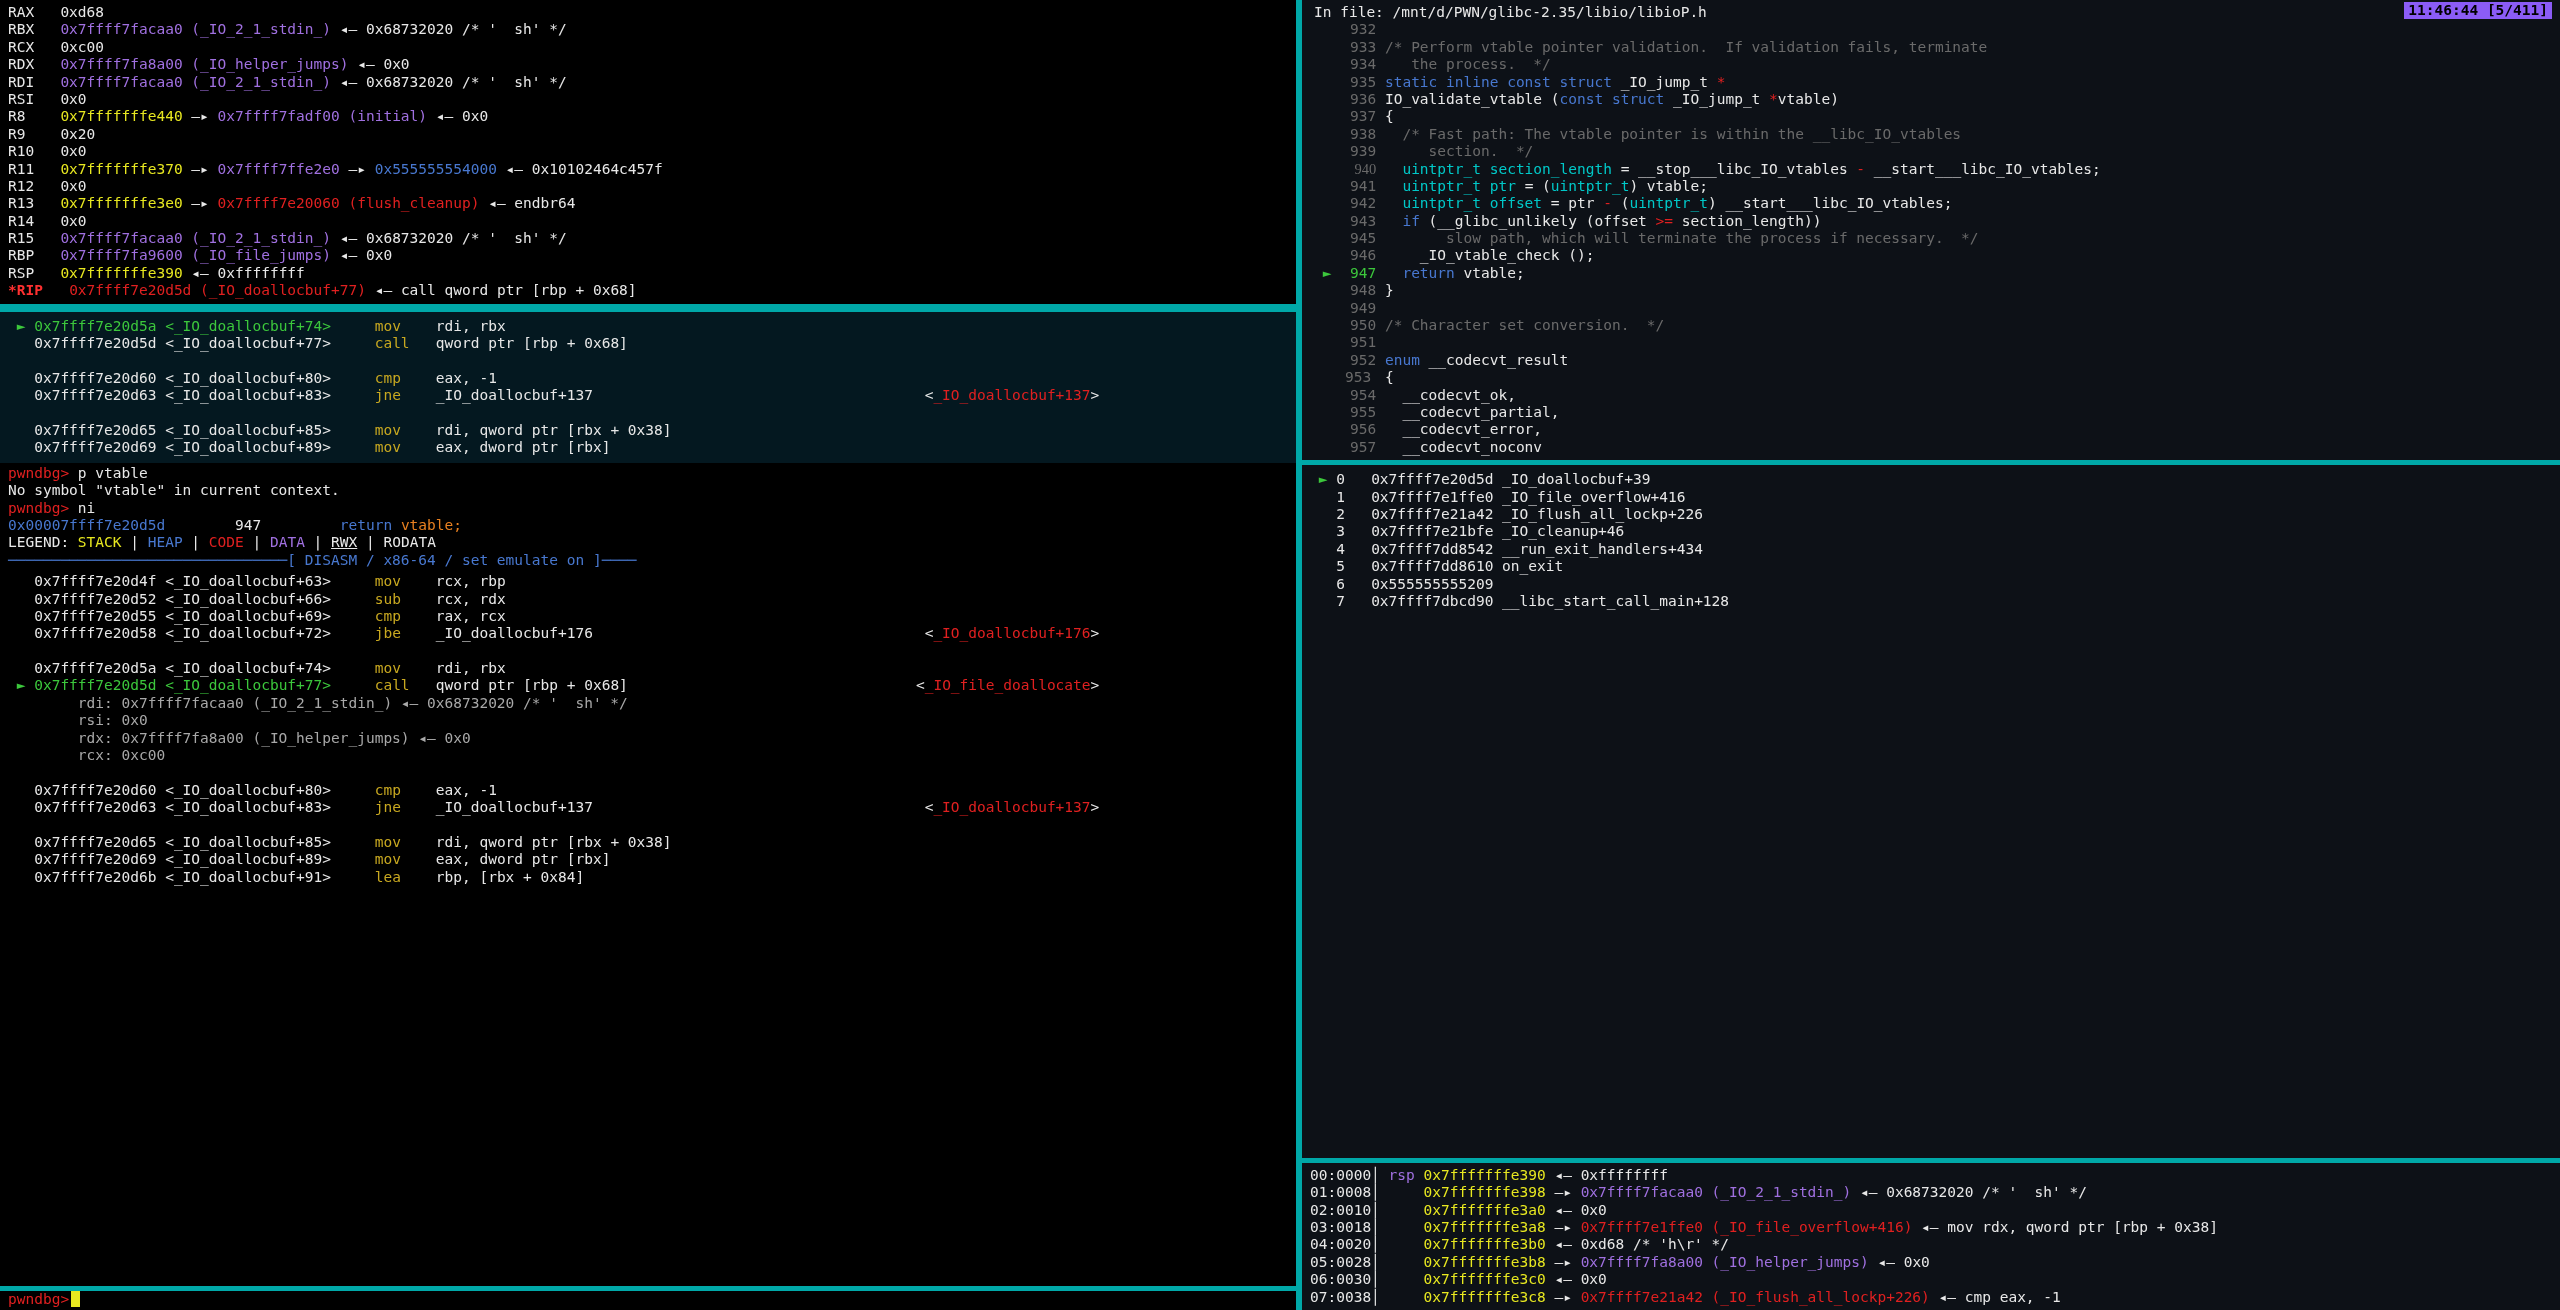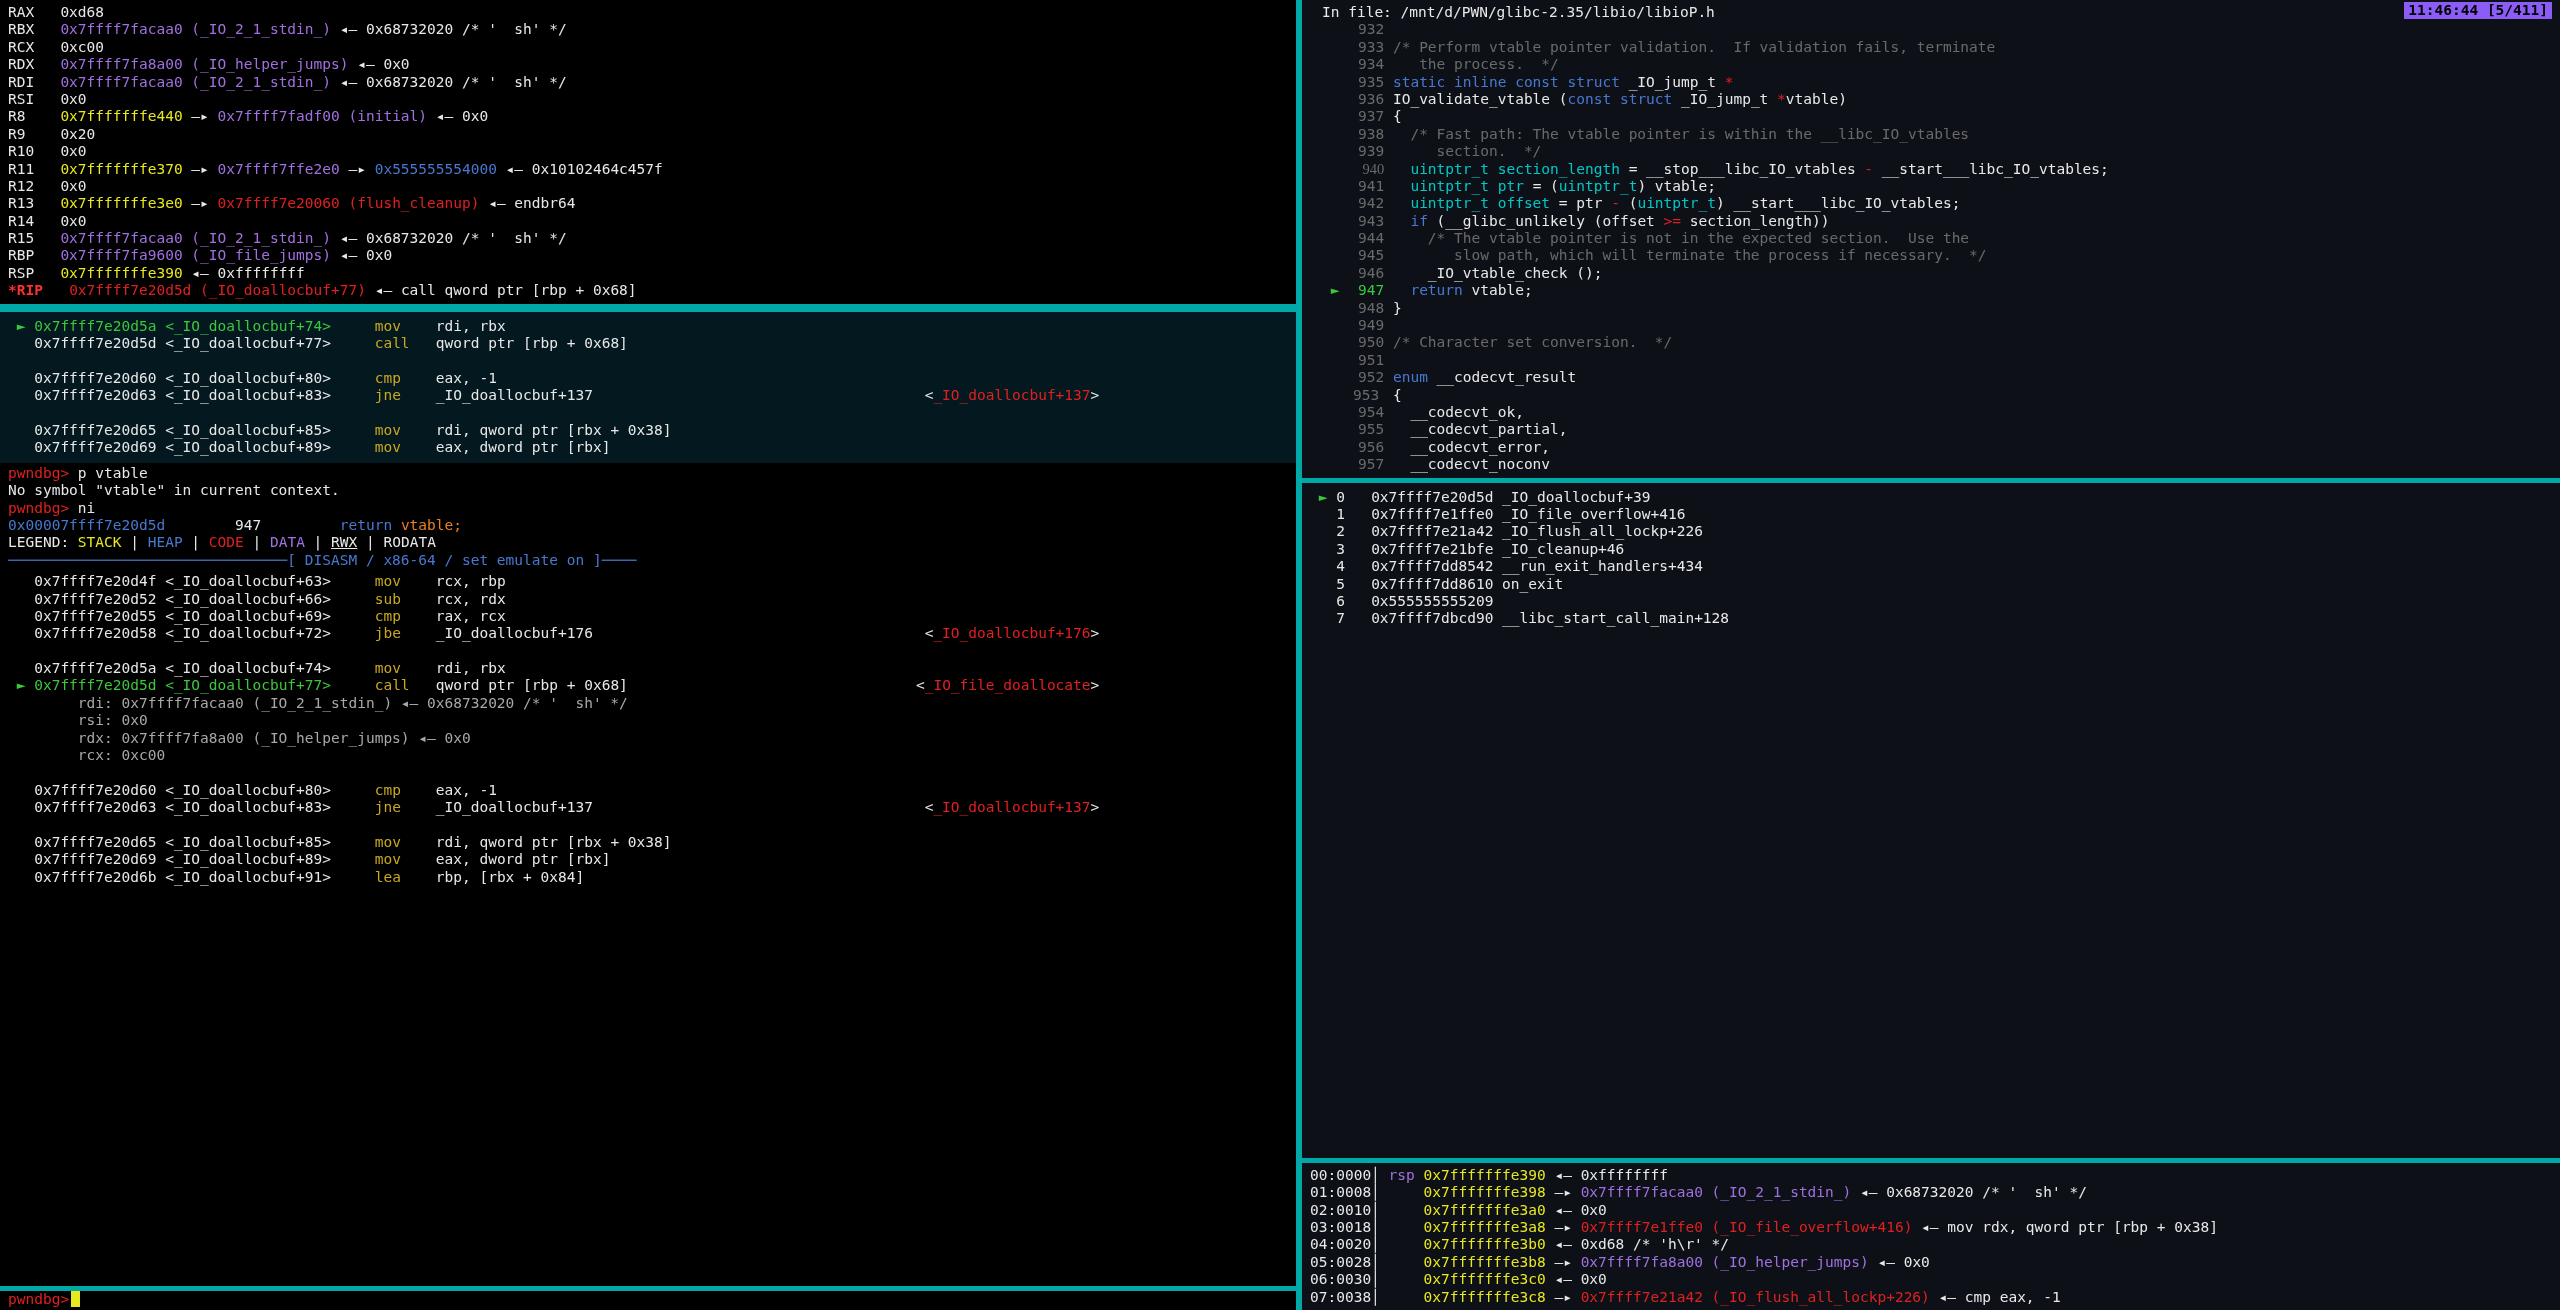--- a/index.html
+++ b/index.html
@@ -36,21 +36,21 @@
 #cli { background:#000; padding:2px 8px; }
 #disasm-bot { background:#000; padding:2px 8px; flex:1; overflow:hidden; }
 #prompt2 { background:#000; padding:0 8px 2px 8px; display:flex; align-items:center; }
 #cursor { display:inline-block; width:9px; height:16px; background:#e8e820; margin-left:2px; }
 
 #time-badge {
   position:absolute; top:2px; right:8px;
   background:#8b5cf6; color:#000; padding:0 4px;
   font-weight:bold;
 }
-#source { padding:4px 8px 4px 20px; }
+#source { padding:4px 8px 4px 12px; }
 #src-sep { height:5px; background:#00a8a8; }
 #backtrace { padding:6px 8px; flex:0 0 auto; }
 #spacer { flex:1; }
 #st-sep { height:5px; background:#00a8a8; }
 #stack { padding:4px 8px; }
 </style>
 </head>
 <body>
 
 <div id="root">
@@ -129,21 +129,20 @@
         <div class="row"><span>   </span><span class="c-dim" style="display: inline-block; width: 36px; text-align: right;">934</span><span> </span><span class="c-dim">   the process.  */</span></div>
         <div class="row"><span>   </span><span class="c-dim" style="display: inline-block; width: 36px; text-align: right;">935</span><span> </span><span class="c-blue">static inline const struct </span><span class="c-white">_IO_jump_t </span><span class="c-red">*</span></div>
         <div class="row"><span>   </span><span class="c-dim" style="display: inline-block; width: 36px; text-align: right;">936</span><span> </span><span class="c-white">IO_validate_vtable </span><span class="c-white">(</span><span class="c-blue">const struct </span><span class="c-white">_IO_jump_t </span><span class="c-red">*</span><span class="c-white">vtable)</span></div>
         <div class="row"><span>   </span><span class="c-dim" style="display: inline-block; width: 36px; text-align: right;">937</span><span> </span><span class="c-white">{</span></div>
         <div class="row"><span>   </span><span class="c-dim" style="display: inline-block; width: 36px; text-align: right;">938</span><span> </span><span class="c-dim">  /* Fast path: The vtable pointer is within the __libc_IO_vtables</span></div>
         <div class="row"><span>   </span><span class="c-dim" style="display: inline-block; width: 36px; text-align: right;">939</span><span> </span><span class="c-dim">     section.  */</span></div>
         <div class="row"><span>   </span><span class="c-dim" style="display: inline-block; width: 36px; text-align: right; font-family: Liberation Serif, serif;">940</span><span> </span><span class="c-cyan">  uintptr_t section_length </span><span class="c-white">= </span><span class="c-white">__stop___libc_IO_vtables </span><span class="c-red">- </span><span class="c-white">__start___libc_IO_vtables;</span></div>
         <div class="row"><span>   </span><span class="c-dim" style="display: inline-block; width: 36px; text-align: right;">941</span><span> </span><span class="c-cyan">  uintptr_t ptr </span><span class="c-white">= (</span><span class="c-cyan">uintptr_t</span><span class="c-white">) vtable;</span></div>
         <div class="row"><span>   </span><span class="c-dim" style="display: inline-block; width: 36px; text-align: right;">942</span><span> </span><span class="c-cyan">  uintptr_t offset </span><span class="c-white">= ptr </span><span class="c-red">- </span><span class="c-white">(</span><span class="c-cyan">uintptr_t</span><span class="c-white">) __start___libc_IO_vtables;</span></div>
         <div class="row"><span>   </span><span class="c-dim" style="display: inline-block; width: 36px; text-align: right;">943</span><span> </span><span class="c-blue">  if </span><span class="c-white">(__glibc_unlikely (offset </span><span class="c-red">&gt;= </span><span class="c-white">section_length))</span></div>
-        <div class="row"><span>   </span><span class="c-dim" style="display: inline-block; width: 36px; text-align: right;">944</span><span> </span><span class="c-dim">    /* The vtable pointer is not in the expected section.  Use the</span></div>
         <div class="row"><span>   </span><span class="c-dim" style="display: inline-block; width: 36px; text-align: right;">945</span><span> </span><span class="c-dim">       slow path, which will terminate the process if necessary.  */</span></div>
         <div class="row"><span>   </span><span class="c-dim" style="display: inline-block; width: 36px; text-align: right;">946</span><span> </span><span class="c-white">    _IO_vtable_check ();</span></div>
         <div class="row"><span class="c-green"> ► </span><span class="c-green" style="display: inline-block; width: 36px; text-align: right;">947</span><span> </span><span class="c-blue">  return </span><span class="c-white">vtable;</span></div>
         <div class="row"><span>   </span><span class="c-dim" style="display: inline-block; width: 36px; text-align: right;">948</span><span> </span><span class="c-white">}</span></div>
         <div class="row"><span>   </span><span class="c-dim" style="display: inline-block; width: 36px; text-align: right;">949</span><span> </span><span class="c-white"></span></div>
         <div class="row"><span>   </span><span class="c-dim" style="display: inline-block; width: 36px; text-align: right;">950</span><span> </span><span class="c-dim">/* Character set conversion.  */</span></div>
         <div class="row"><span>   </span><span class="c-dim" style="display: inline-block; width: 36px; text-align: right;">951</span><span> </span><span class="c-white"></span></div>
         <div class="row"><span>   </span><span class="c-dim" style="display: inline-block; width: 36px; text-align: right;">952</span><span> </span><span class="c-blue">enum </span><span class="c-white">__codecvt_result</span></div>
         <div class="row"><span>   </span><span class="c-dim" style="display: inline-block; width: 36px; text-align: center;">953</span><span> </span><span class="c-white">{</span></div>
         <div class="row"><span>   </span><span class="c-dim" style="display: inline-block; width: 36px; text-align: right;">954</span><span> </span><span class="c-white">  __codecvt_ok,</span></div>

